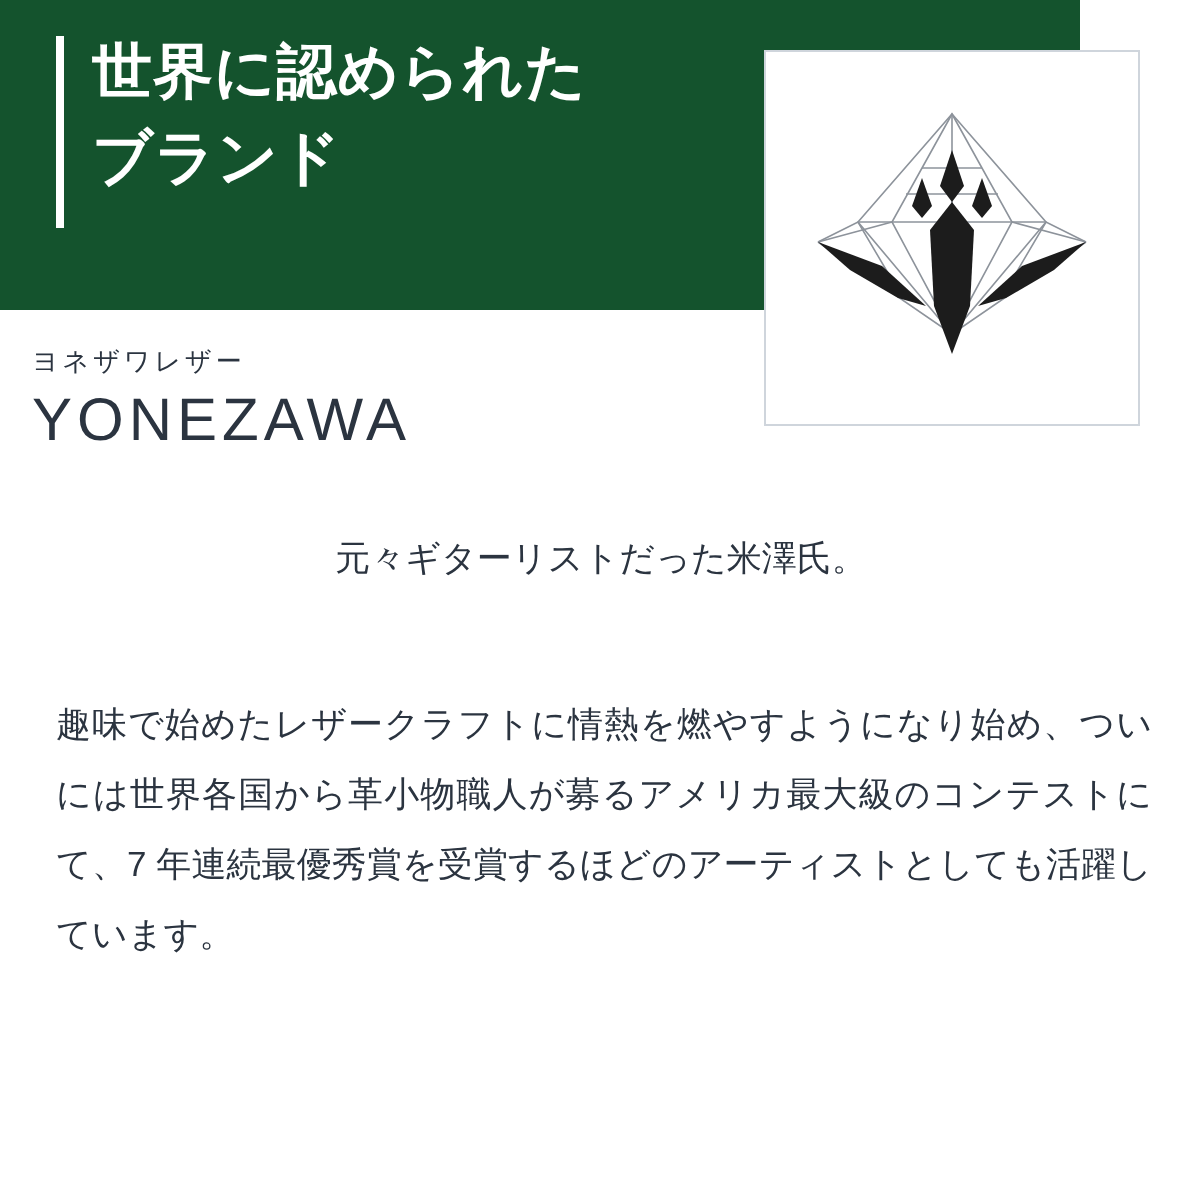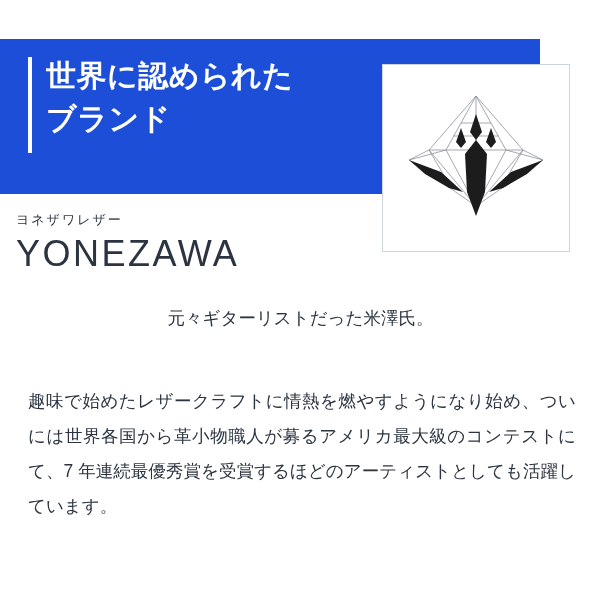--- a/index.html
+++ b/index.html
@@ -20,25 +20,24 @@
     width: 600px;
     height: 600px;
     box-sizing: border-box;
   }
 
   
   .header {
     position: relative;
     width: 540px;
     height: 155px;
-    background: #1d4ed8;
+    background: #14532d;
     box-sizing: border-box;
     display: flex;
     align-items: center;
-    margin-top: 39px;
   }
 
   .header-accent {
     position: absolute;
     left: 28px;
     top: 18px;
     width: 4px;
     height: 96px;
     background: #ffffff;
   }
@@ -82,21 +81,21 @@
     width: 330px;
   }
   .brand-kana {
     font-size: 13px;
     letter-spacing: 2px;
     color: #2b3440;
     margin: 0 0 4px 0;
     font-weight: normal;
   }
   .brand-name {
-    font-size: 36px;
+    font-size: 30px;
     letter-spacing: 2.5px;
     color: #2b3440;
     margin: 0;
     font-weight: normal;
   }
 
   
   .lead {
     position: absolute;
     left: 28px;

